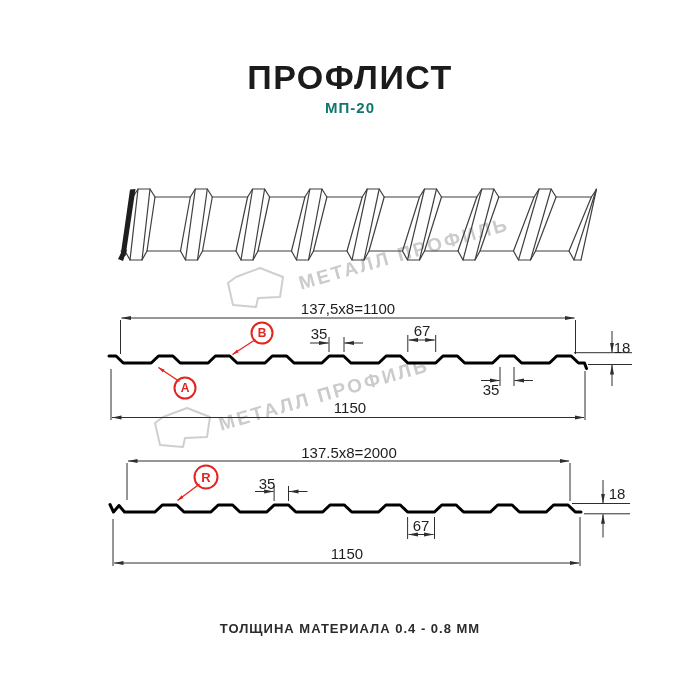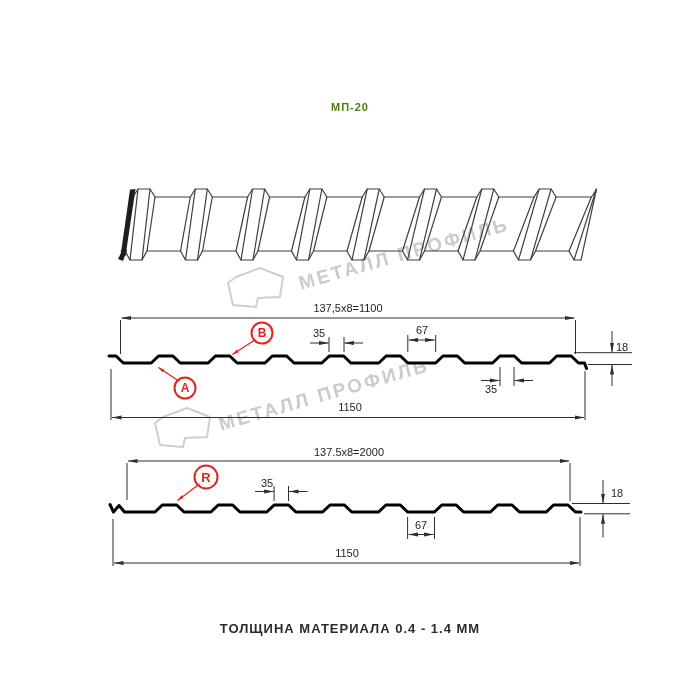--- a/index.html
+++ b/index.html
@@ -1,23 +1,23 @@
 <!DOCTYPE html>
 <html style="--red: #e3241f; --dim: #2e2e2e; --wm: #cbcbcb;"><head>
 <meta charset="utf-8">
 <style>
   :root{ --red:#e3241f; --dim:#2e2e2e; --wm:#cbcbcb; }
   html,body{margin:0;padding:0;background:#fff;}
   .canvas{position:relative;width:700px;height:700px;background:#ffffff;
           font-family:"Liberation Sans",sans-serif;overflow:hidden;}
   .abs{position:absolute;transform:translate(-50%,-50%);white-space:nowrap;}
   .title{font-size:34px;font-weight:700;letter-spacing:1.5px;color:#1b1b1b;z-index:3;}
-  .subtitle{font-size:11px;font-weight:700;letter-spacing:1px;color:#4d7c0f;z-index:3;}
+  .subtitle{font-size:15px;font-weight:700;letter-spacing:1px;color:#0f766e;z-index:3;}
   .caption{font-size:13px;font-weight:700;letter-spacing:1px;color:#2b2b2b;z-index:3;}
-  .dim{font-size:11px;color:#1e1e1e;z-index:3;}
+  .dim{font-size:15px;color:#1e1e1e;z-index:3;}
   .wm{font-size:19px;font-weight:700;letter-spacing:2.5px;color:var(--wm);z-index:1;
       transform:translate(-50%,-50%) rotate(-16deg);}
   .lbl{width:19px;height:19px;border:2px solid var(--red);border-radius:50%;
        color:var(--red);font-weight:700;font-size:12px;line-height:19px;
        display:flex;align-items:center;justify-content:center;z-index:3;}
   svg.layer{position:absolute;left:0;top:0;z-index:2;}
   .dimline{stroke:var(--dim);stroke-width:1;fill:none;}
   .profile{stroke:#000;stroke-width:3;fill:none;stroke-linejoin:round;stroke-linecap:round;}
   .sketch{stroke:#3f3f3f;stroke-width:1.2;fill:none;stroke-linejoin:round;stroke-linecap:round;}
   .dark{fill:#1e1e1e;stroke:none;}
@@ -138,33 +138,34 @@
       <line x1="114" y1="563" x2="579" y2="563" marker-start="url(#arr)" marker-end="url(#arr)"></line>
     </g>
 
     <g>
       <line class="redline" x1="179.5" y1="381.5" x2="158.5" y2="367.5" marker-end="url(#arrRed)"></line>
       <line class="redline" x1="255.5" y1="339.5" x2="232.5" y2="354.5" marker-end="url(#arrRed)"></line>
       <line class="redline" x1="199.5" y1="484" x2="177.5" y2="500.5" marker-end="url(#arrRed)"></line>
     </g>
   </svg>
 
+  <div class="abs title" style="left:350px;top:77px;">ПРОФЛИСТ</div>
   <div class="abs subtitle" style="left:350px;top:107px;">МП-20</div>
 
   <div class="abs dim" style="left:348px;top:308px;">137,5x8=1100</div>
   <div class="abs dim" style="left:319px;top:333px;">35</div>
   <div class="abs dim" style="left:422px;top:330px;">67</div>
   <div class="abs dim" style="left:622px;top:347px;">18</div>
   <div class="abs dim" style="left:491px;top:389px;">35</div>
   <div class="abs dim" style="left:350px;top:407px;">1150</div>
 
   <div class="abs dim" style="left:349px;top:452px;">137.5x8=2000</div>
   <div class="abs dim" style="left:267px;top:483px;">35</div>
   <div class="abs dim" style="left:421px;top:525px;">67</div>
   <div class="abs dim" style="left:617px;top:493px;">18</div>
   <div class="abs dim" style="left:347px;top:553px;">1150</div>
 
   <div class="abs lbl" style="left:185px;top:388px;">A</div>
   <div class="abs lbl" style="left:262px;top:333px;">B</div>
   <div class="abs lbl" style="left:206px;top:477px;width:21px;height:21px;font-size:13px;">R</div>
 
-  <div class="abs caption" style="left:350px;top:628px;">ТОЛЩИНА МАТЕРИАЛА 0.4 - 1.4 ММ</div>
+  <div class="abs caption" style="left:350px;top:628px;">ТОЛЩИНА МАТЕРИАЛА 0.4 - 0.8 ММ</div>
 </div>
 
 </body></html>

